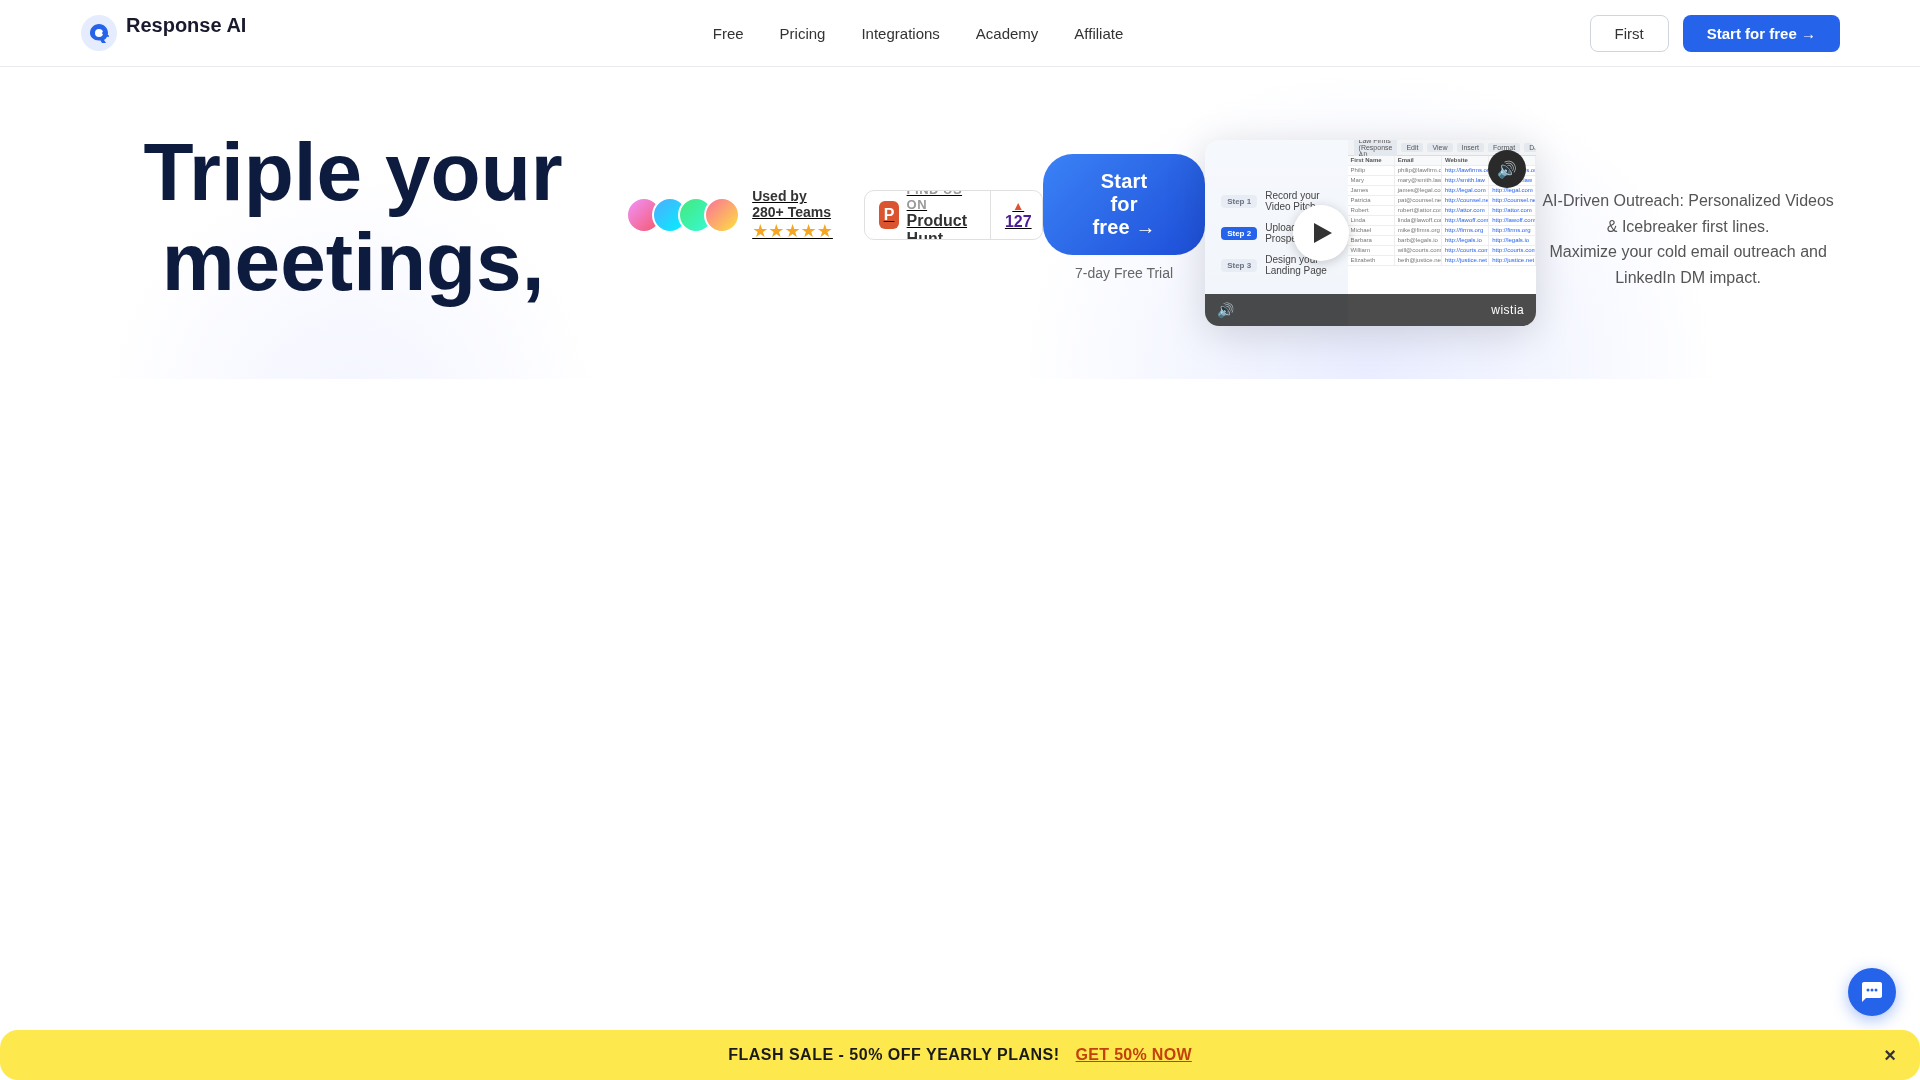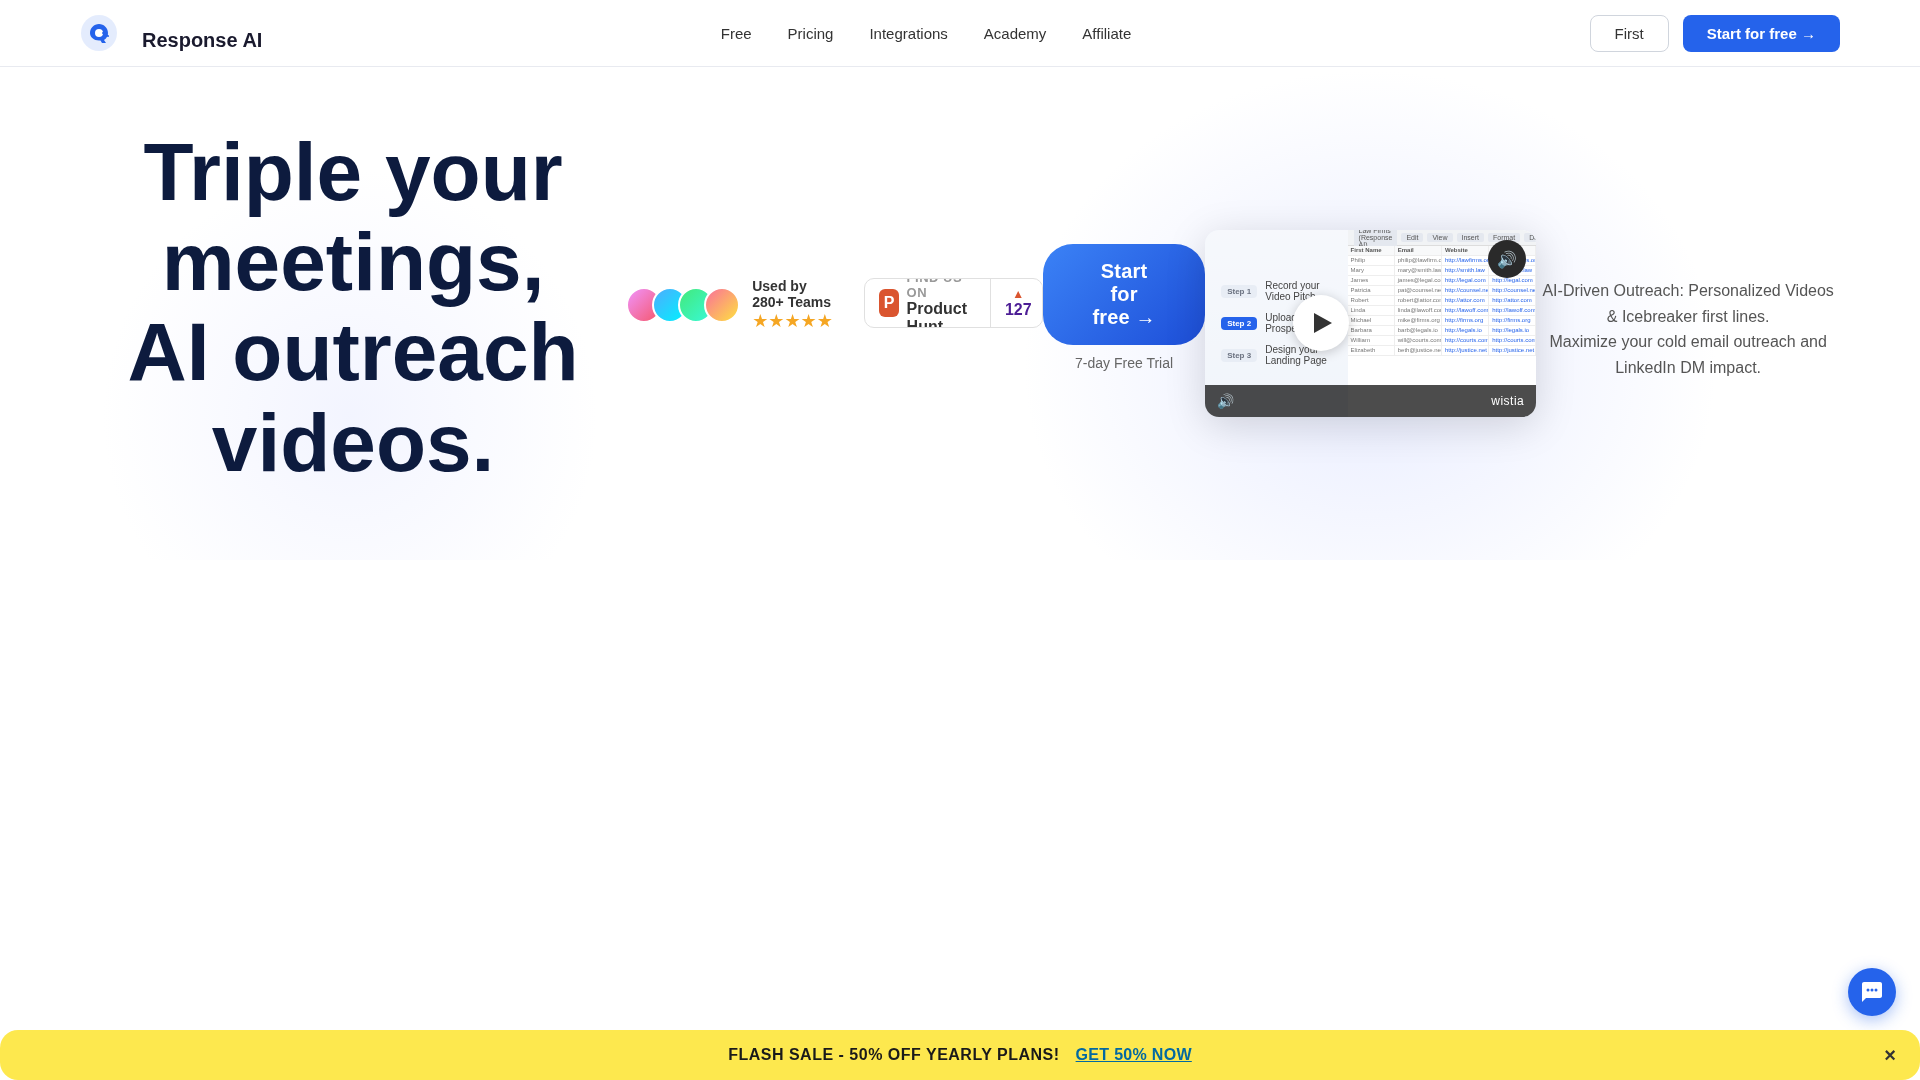--- a/index.html
+++ b/index.html
@@ -18,22 +18,22 @@
       align-items: center;
       justify-content: space-between;
       padding: 14px 80px;
       border-bottom: 1px solid #e8eaf0;
       background: #fff;
       position: relative;
       z-index: 10;
     }
     .navbar-logo {
       display: flex;
-      align-items: flex-end;
-      gap: 24px;
+      align-items: flex-start;
+      gap: 8px;
     }
     .logo-icon {
       width: 38px;
       height: 38px;
     }
     .logo-text {
       font-size: 20px;
       font-weight: 700;
       color: #1a1a2e;
     }
@@ -114,24 +114,26 @@
       text-align: center;
       line-height: 1.1;
       max-width: 1100px;
       position: relative;
       z-index: 1;
       margin-bottom: 32px;
     }
 
     .hero-badges {
       display: flex;
+      align-items: center;
       gap: 28px;
       position: relative;
       z-index: 1;
       margin-bottom: 36px;
+      text-decoration: underline;
     }
 
     .badge-teams {
       display: flex;
       align-items: center;
       gap: 12px;
     }
 
     .avatars {
       display: flex;
@@ -467,21 +469,21 @@
     }
     .flash-text {
       font-size: 16px;
       font-weight: 700;
       color: #1a1a1a;
       letter-spacing: 0.5px;
     }
     .flash-cta {
       font-size: 16px;
       font-weight: 700;
-      color: #0369a1;
+      color: #c2410c;
       text-decoration: underline;
       cursor: pointer;
       letter-spacing: 0.3px;
       text-align: center;
     }
     .flash-close {
       position: absolute;
       right: 24px;
       background: none;
       border: none;
@@ -535,21 +537,20 @@
   <div class="navbar-actions">
     <button class="btn-login">First</button>
     <button class="btn-start">Start for free →</button>
   </div>
 </nav>
 
 <section class="hero">
 
   <h1 class="hero-title">
     <span>Triple your meetings,</span><br>
-    <span>AI outreach videos.</span>
   </h1>
 
   <div class="hero-badges">
     <div class="badge-teams">
       <div class="avatars">
         <div class="avatar avatar-1"></div>
         <div class="avatar avatar-2"></div>
         <div class="avatar avatar-3"></div>
         <div class="avatar avatar-4"></div>
       </div>

